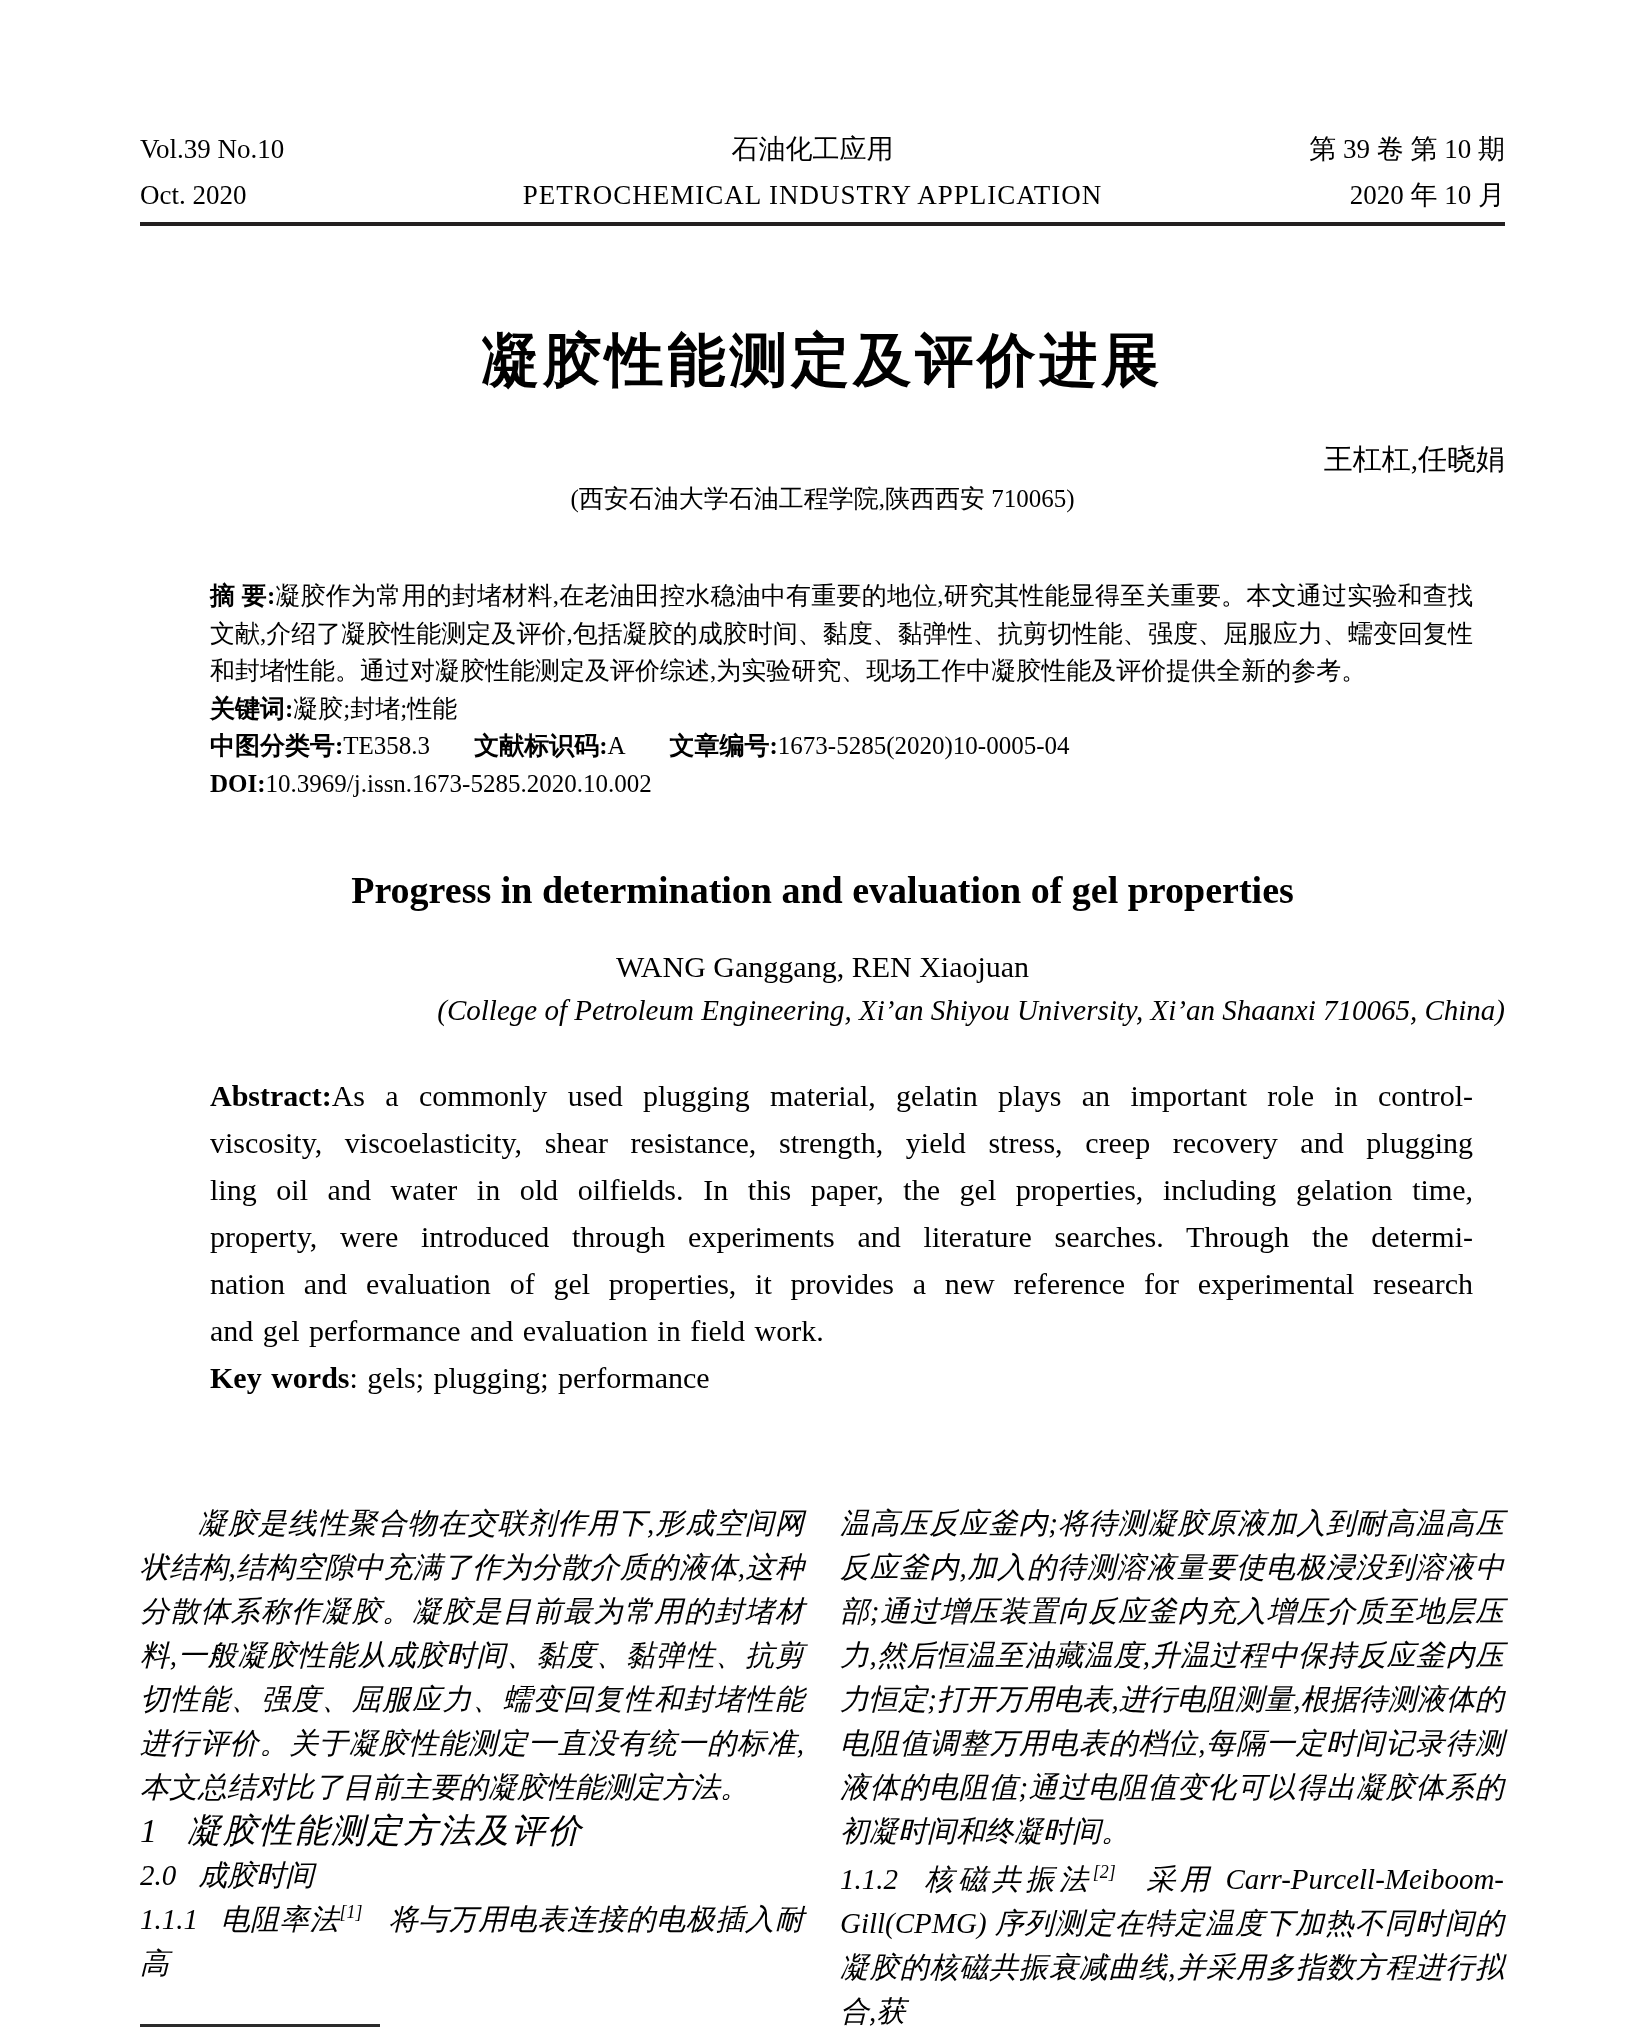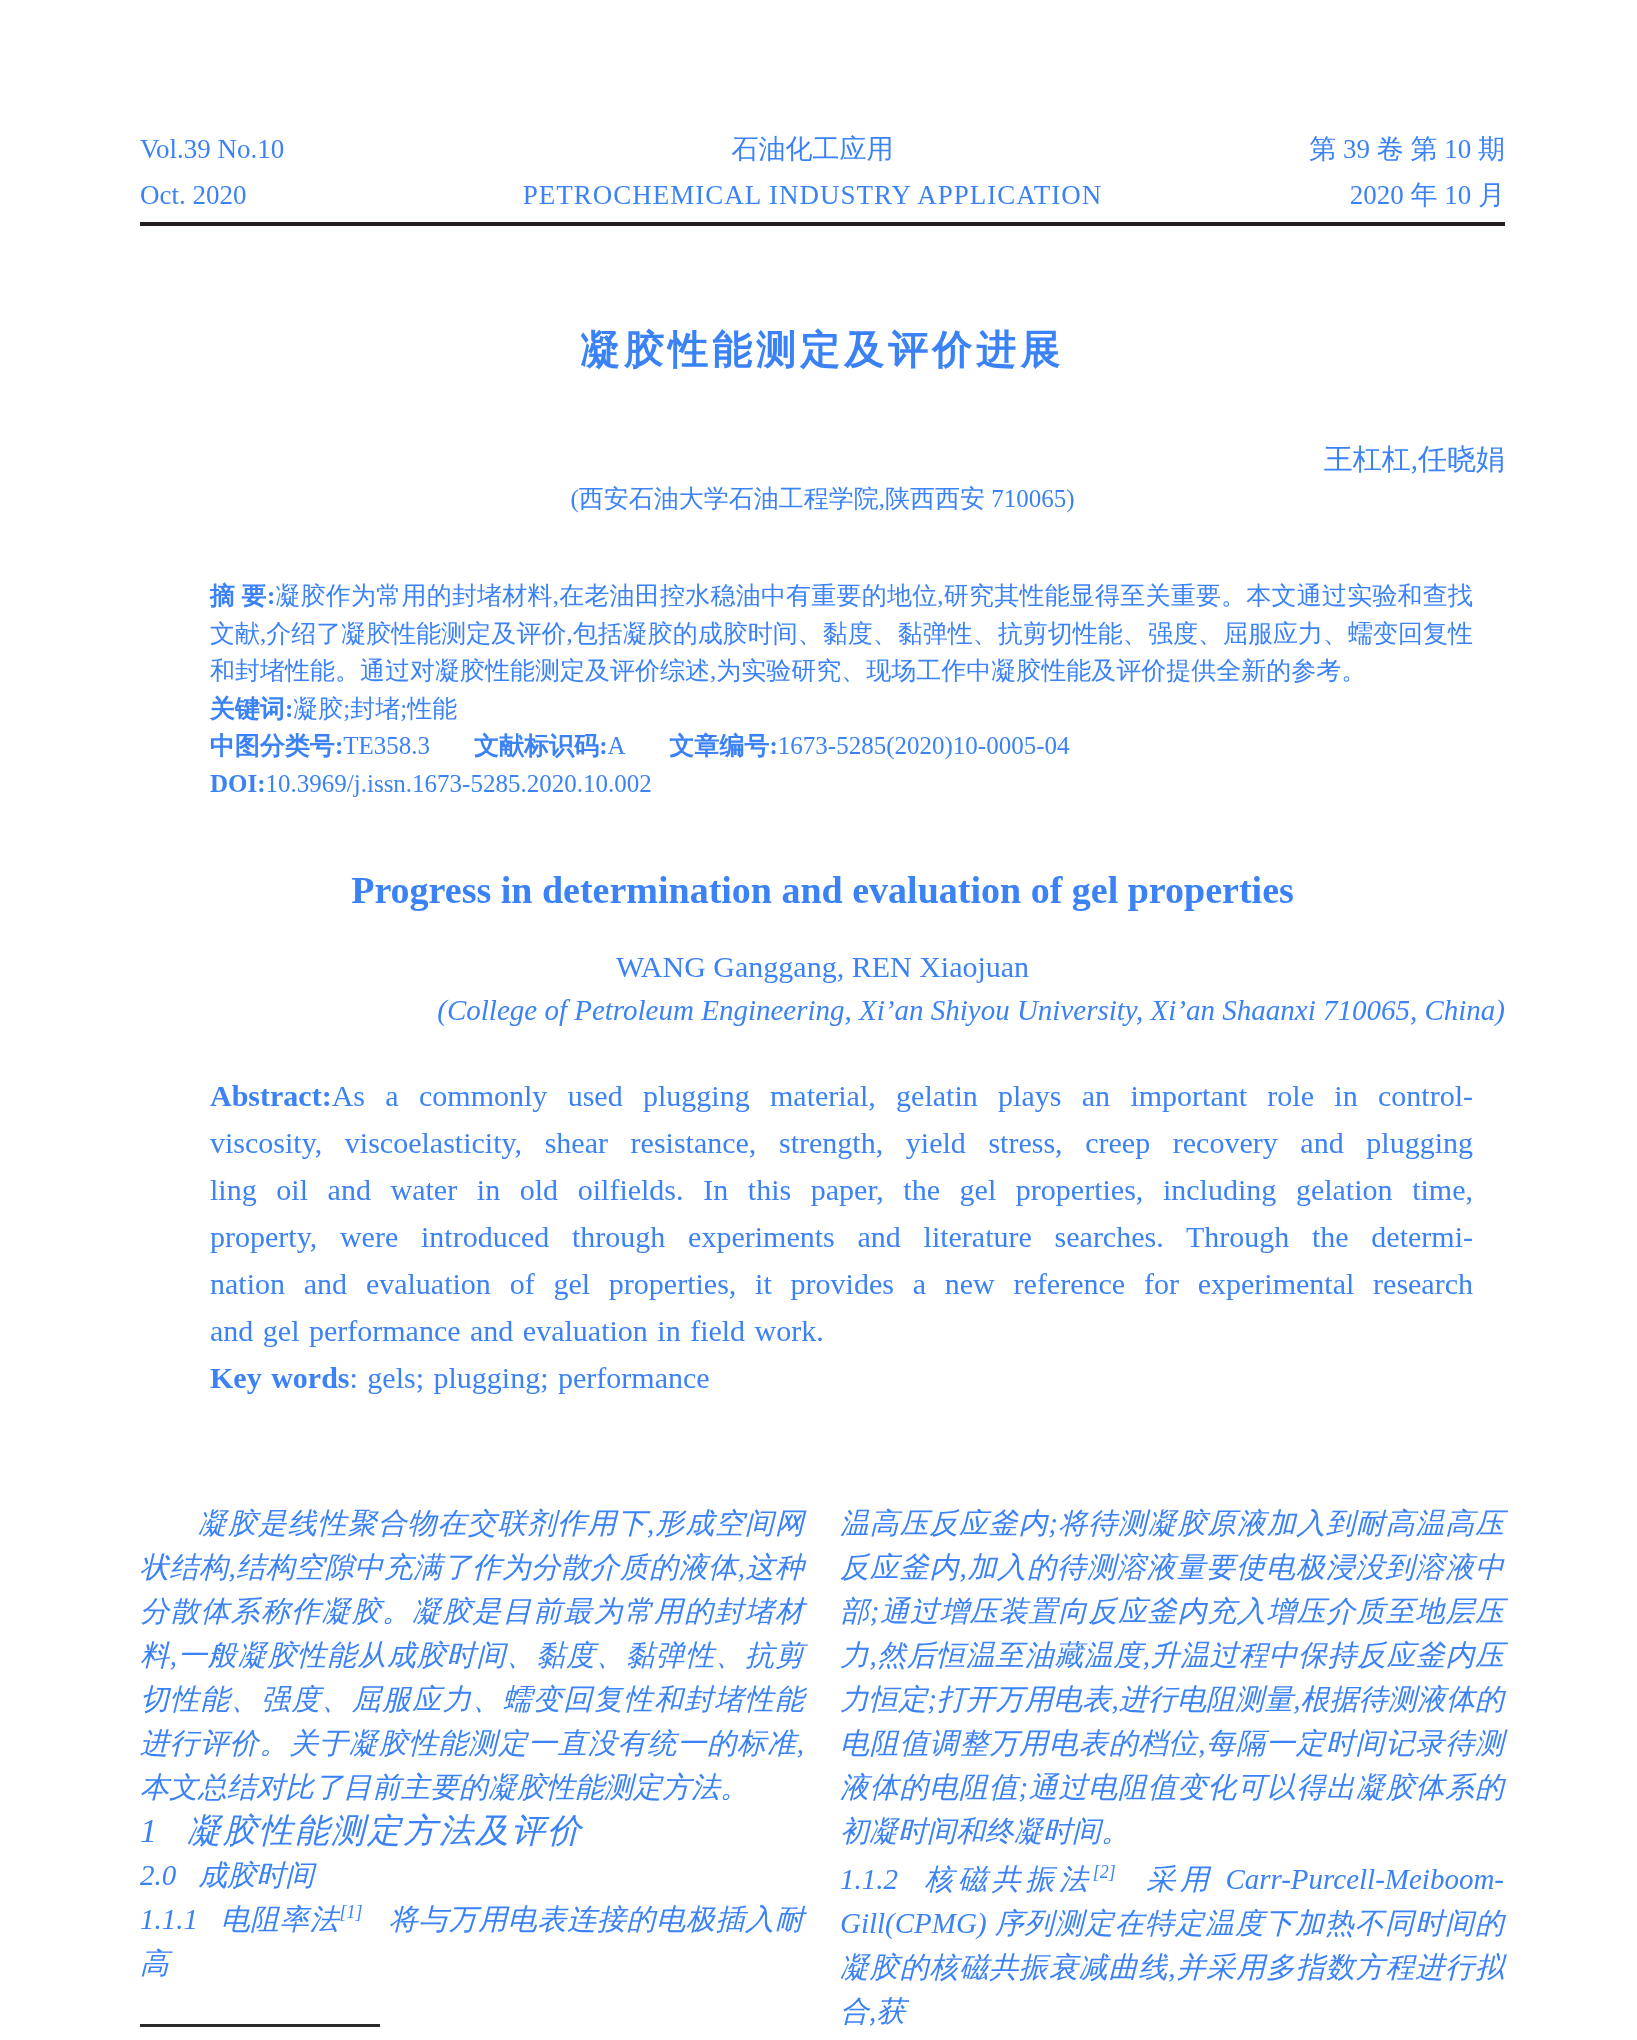--- a/index.html
+++ b/index.html
@@ -1,41 +1,41 @@
 <!DOCTYPE html>
 <html><head>
 <meta charset="utf-8">
 <style>
   html,body{margin:0;padding:0;background:#e9e9e9;}
   .page{
     position:relative;
     width:1637px;height:2040px;
     background:#ffffff;
     font-family:"Liberation Serif","DejaVu Serif",serif;
-    color:#3b82f6;
+    color:#000000;
     overflow:hidden;
   }
   .abs{position:absolute;}
   .b{font-weight:bold;}
 
   
   .jheader{
     left:140px;top:126px;width:1365px;
     display:flex;justify-content:space-between;align-items:flex-start;
     font-size:27px;line-height:46px;
   }
   .jheader .hl{text-align:left;min-width:240px;}
   .jheader .hc{text-align:center;flex:1;}
   .jheader .hc .en{letter-spacing:1px;}
   .jheader .hr{text-align:right;min-width:260px;}
   .header-rule{left:140px;top:222px;width:1365px;height:4px;background:#231f20;}
 
   
   .title-zh{left:140px;top:322px;width:1365px;text-align:center;
-    font-size:40px;font-weight:bold;letter-spacing:4px;}
+    font-size:58px;font-weight:bold;letter-spacing:4px;}
   .authors-zh{left:140px;top:440px;width:1365px;text-align:right;font-size:29px;}
   .affil-zh{left:140px;top:482px;width:1365px;text-align:center;font-size:25px;}
 
   
   .meta-zh{left:210px;top:577px;width:1263px;font-size:25px;line-height:37.5px;}
   .meta-zh p{margin:0;text-align:justify;}
   .meta-zh .line{text-align:left;}
   .cls-group{margin-right:44px;}
 
   

